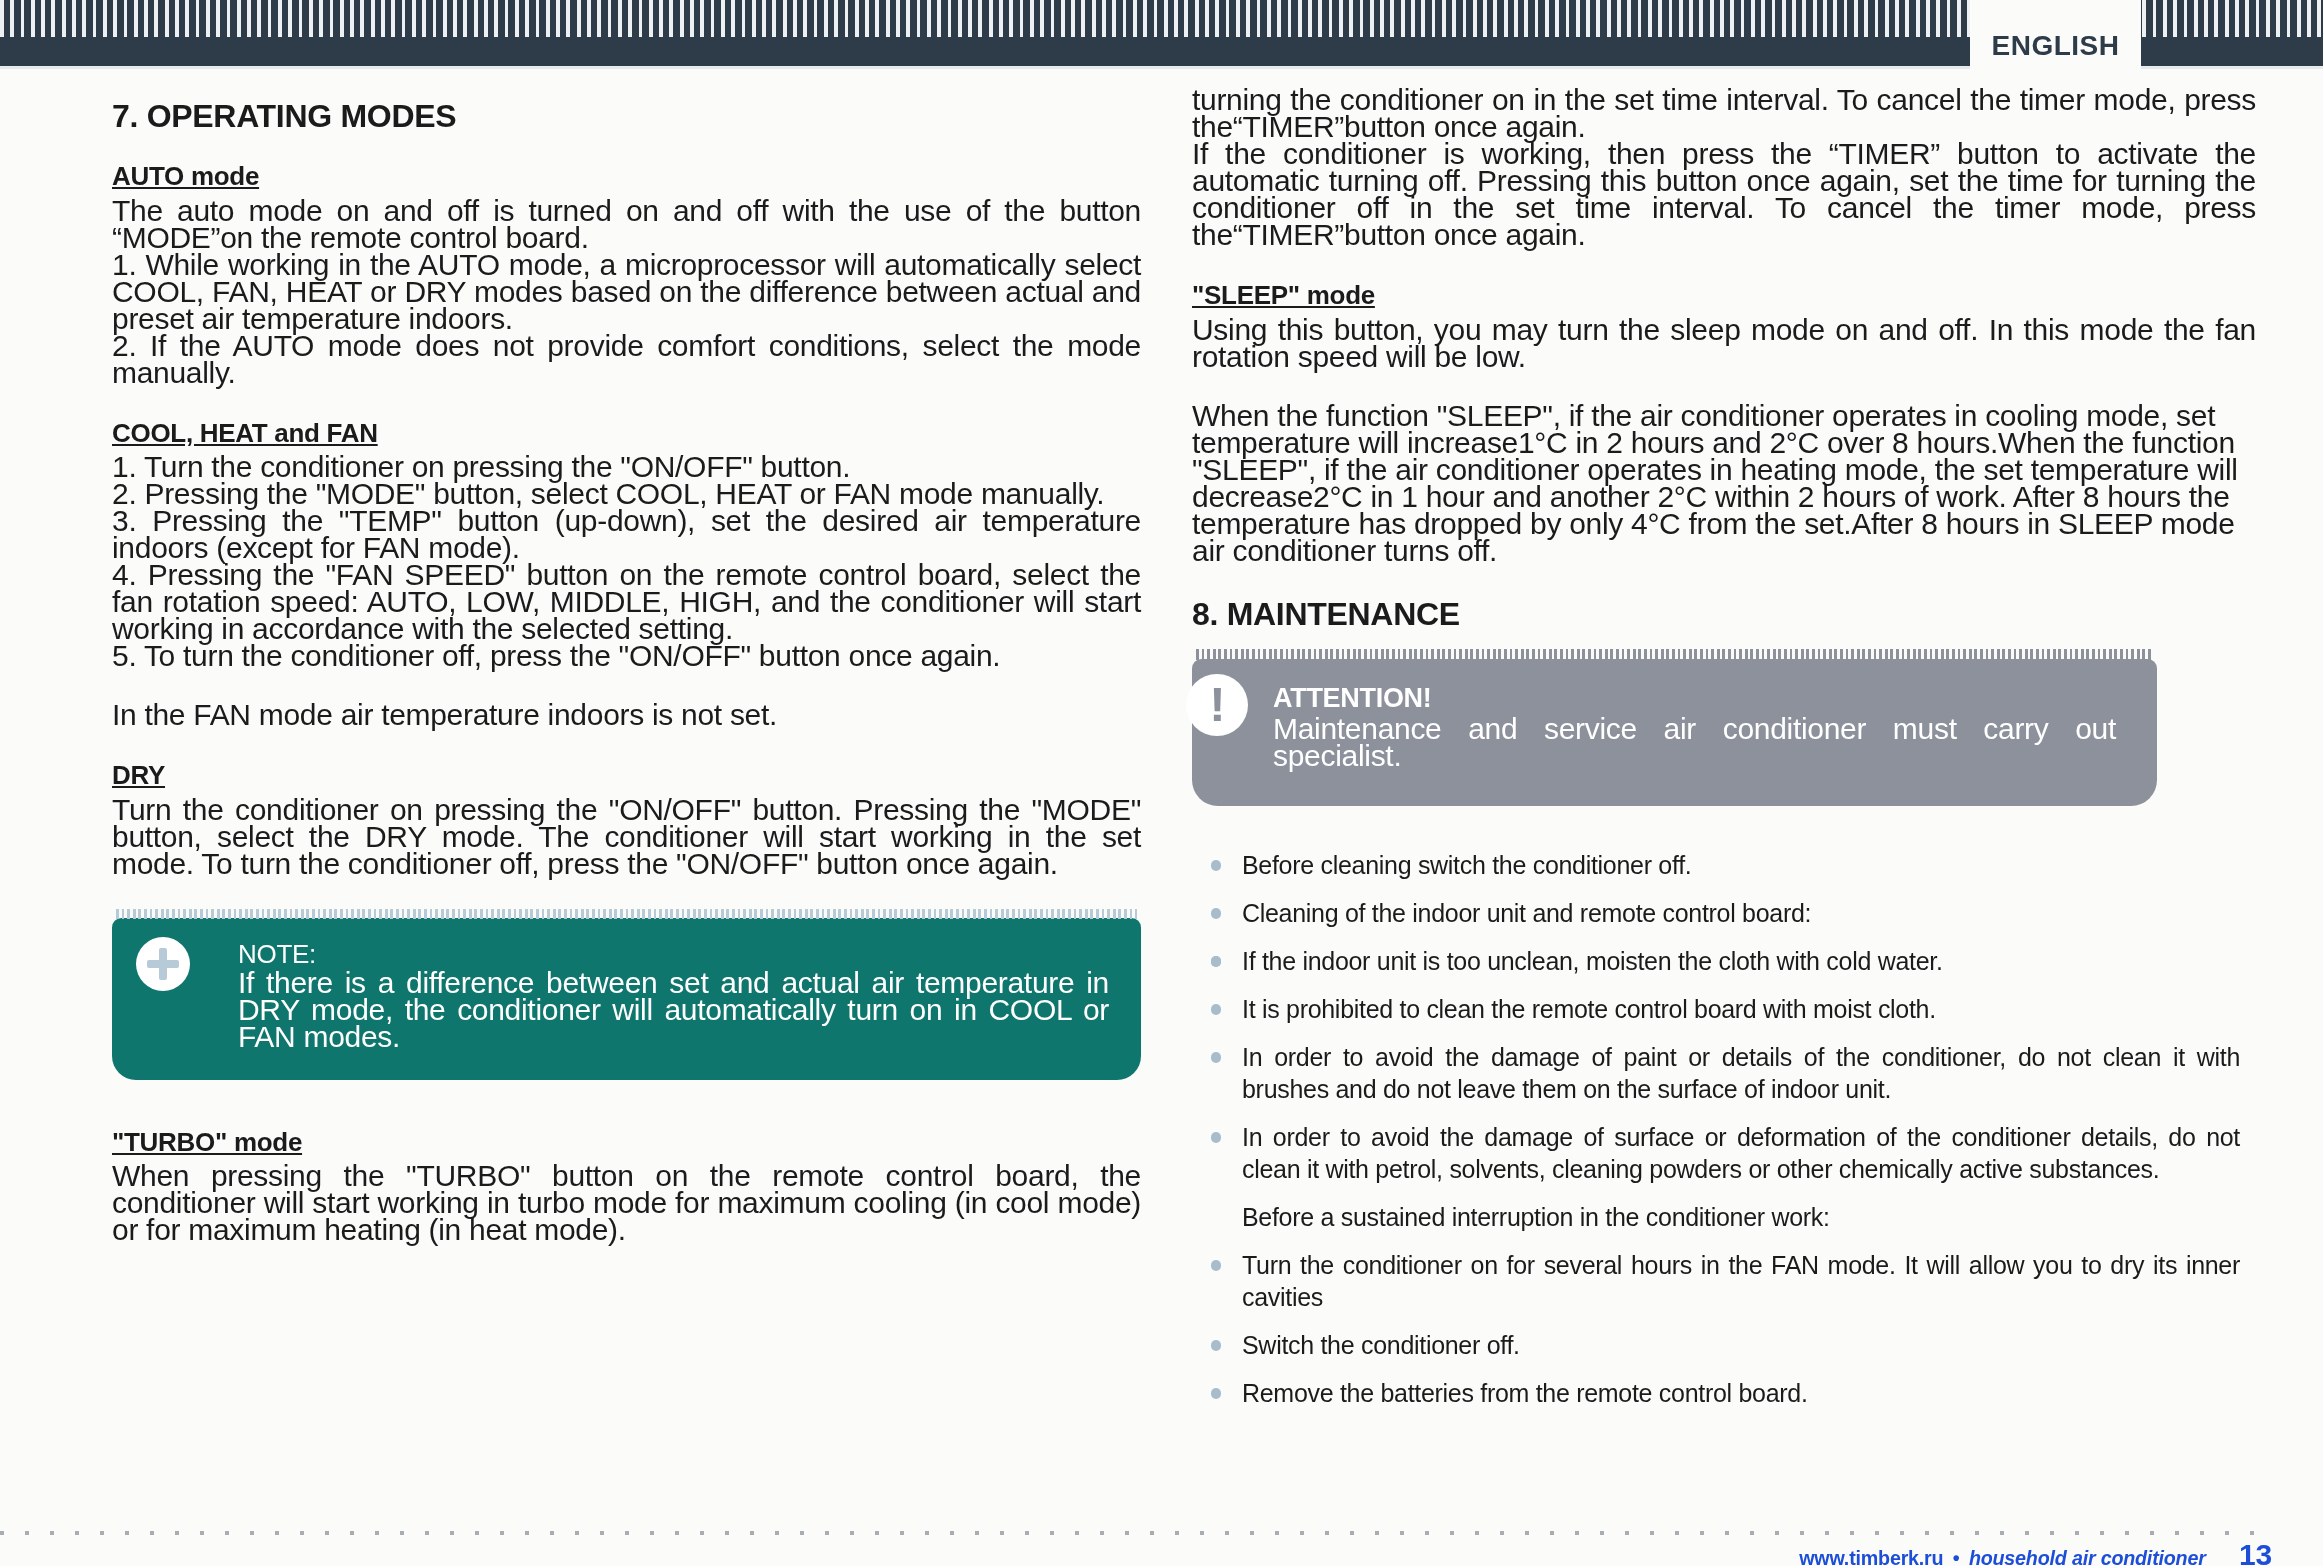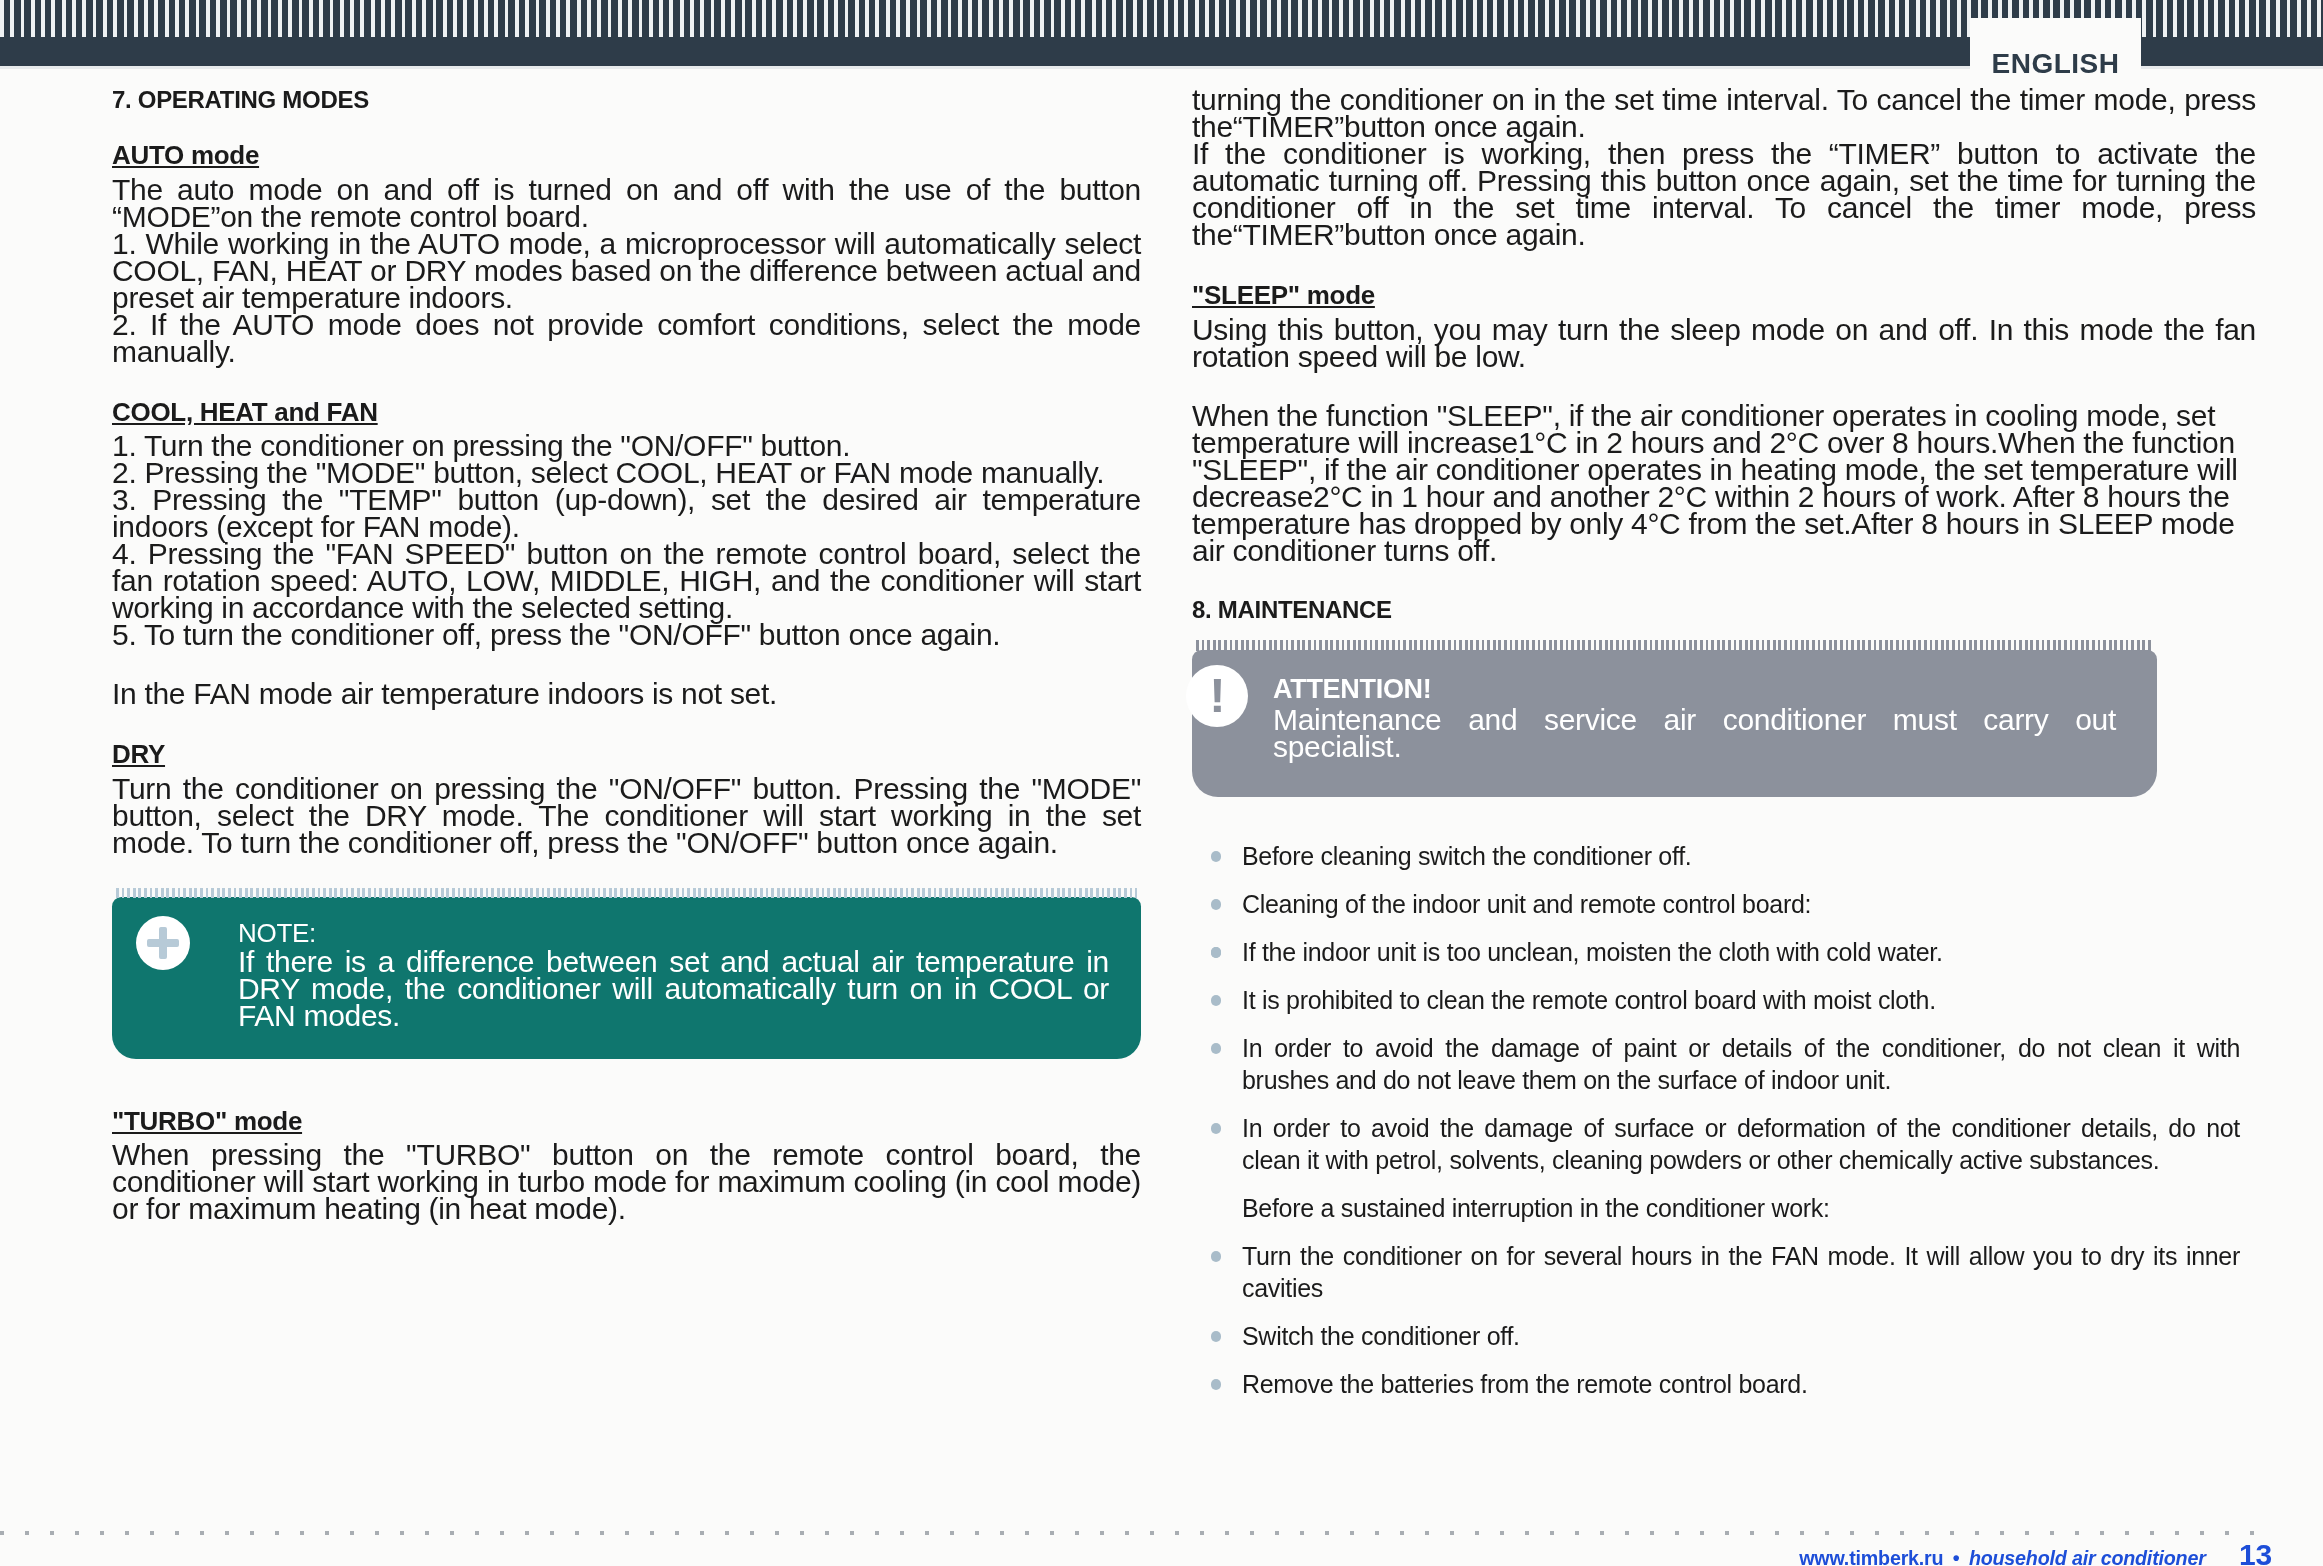--- a/index.html
+++ b/index.html
@@ -11,36 +11,36 @@
   
   .page-header{
     position:absolute;top:0;left:0;width:2324px;height:66px;
     background:#2e3c49;border-bottom:3.7px solid #e7eaec;
   }
   .page-header .stripes{
     position:absolute;top:0;left:0;right:0;height:37px;
     background:repeating-linear-gradient(90deg,#eef1f3 0 3.7px,transparent 3.7px 10.3px);
   }
   .lang-tab{
-    position:absolute;top:18px;left:1970px;width:171px;height:69px;
+    position:absolute;top:0;left:1970px;width:171px;height:69px;
     background:#fbfbfa;display:flex;align-items:flex-end;justify-content:center;
     padding-bottom:7.5px;box-sizing:border-box;z-index:3;
   }
   .lang-tab span{
     font-size:28px;font-weight:600;color:#2e3c49;letter-spacing:0.5px;
   }
   
   .col{position:absolute;top:86px;}
   .col-left{left:112px;width:1029px;}
   .col-right{left:1192px;width:1064px;}
   p{margin:0;text-align:justify;font-size:30px;line-height:27px;letter-spacing:-0.3px;}
   p.ragged{text-align:left;}
   .block{margin-bottom:32px;}
   .block-tight{margin-bottom:24px;}
-  .section-title{font-size:24px;font-weight:700;margin:0 0 26px;letter-spacing:-0.3px;}
+  .section-title{font-size:32px;font-weight:700;margin:12px 0 26px;letter-spacing:-0.3px;}
   .mode-heading{font-size:26px;font-weight:700;margin:0 0 4.7px;letter-spacing:-0.3px;text-decoration:underline;}
   
   .note-box{
     position:relative;background:#0f766e;color:#ffffff;
     border-radius:9.4px 9.4px 24px 24px;
     padding:20.6px 32px 30px 126px;margin:41px 0 47px;box-sizing:border-box;
   }
   .note-box .fringe{
     position:absolute;top:-9.4px;left:3.7px;right:3.7px;height:10.3px;
     background:repeating-linear-gradient(90deg,#b7cad7 0 2.8px,transparent 2.8px 5.6px);

